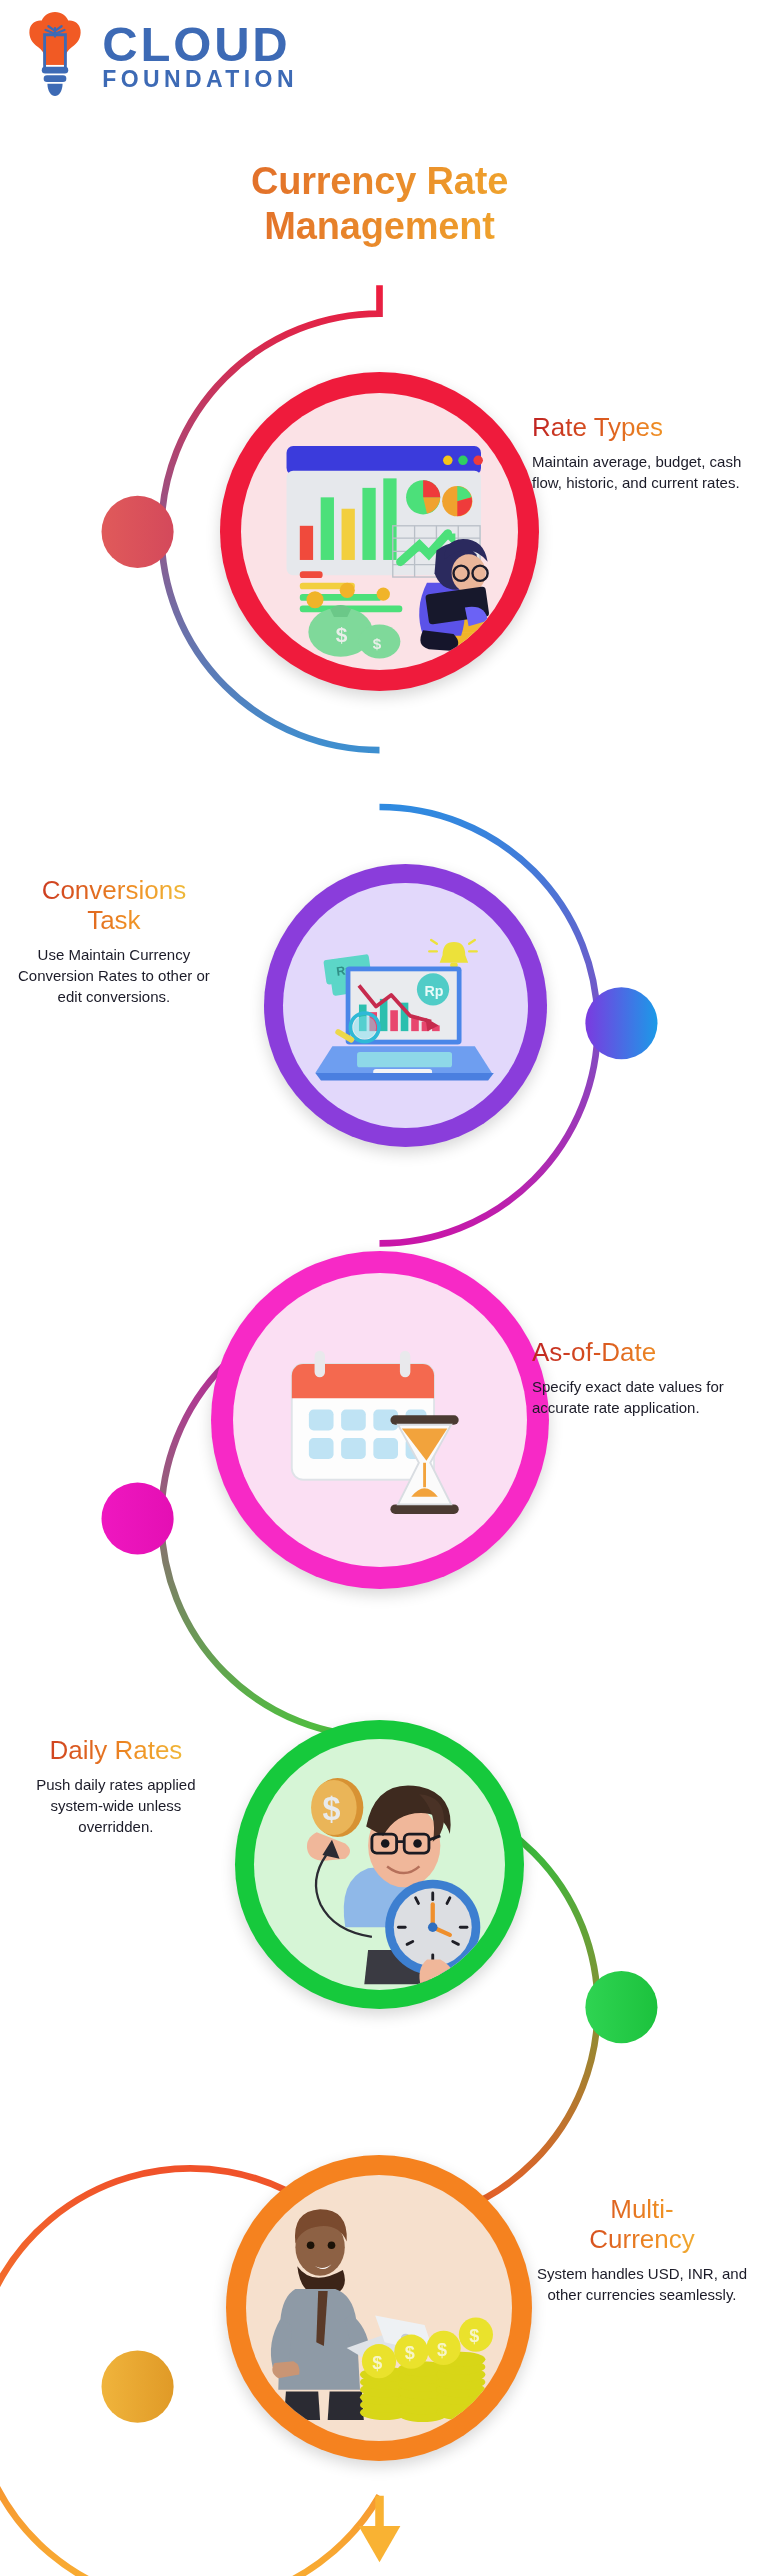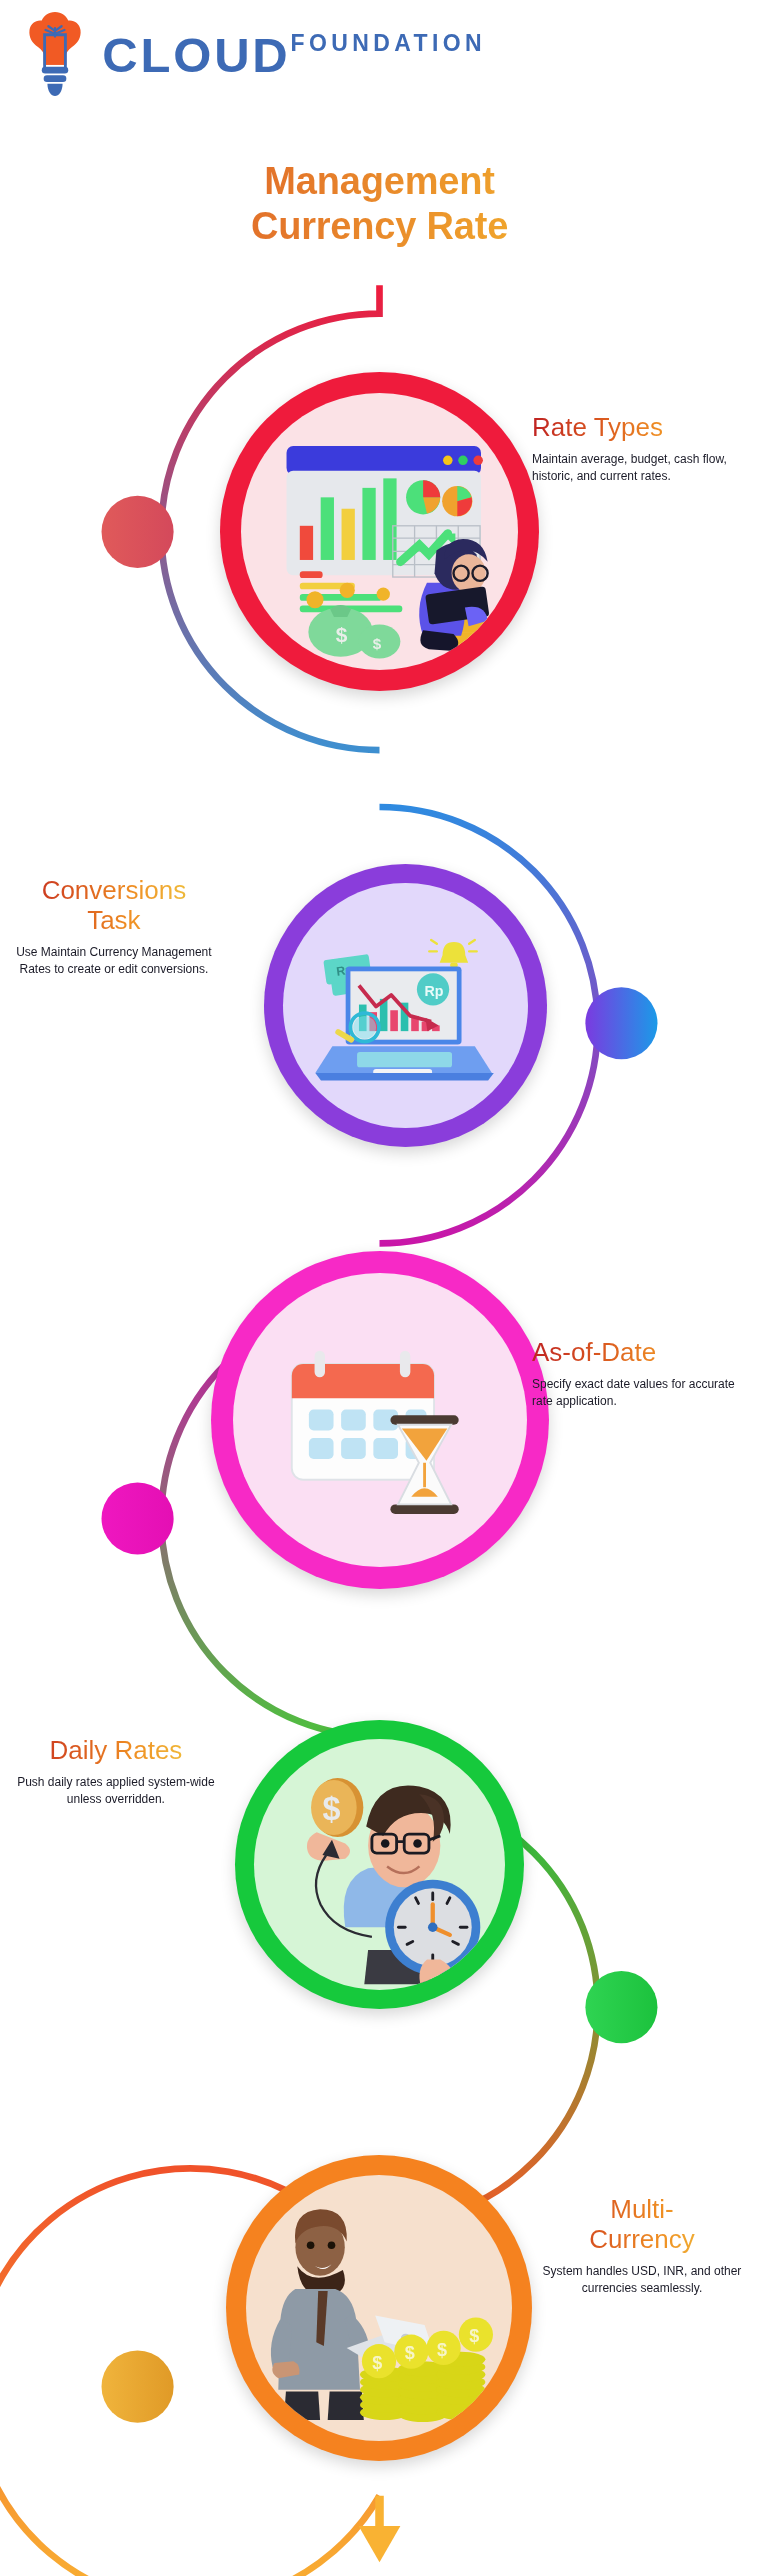--- a/index.html
+++ b/index.html
@@ -7,21 +7,21 @@
     width:759px; height:2576px;
     background:#ffffff;
     font-family:"Liberation Sans", sans-serif;
     overflow:hidden;
   }
   #page { position:relative; width:759px; height:2576px; background:#fff; }
 
   
   .logo { position:absolute; left:21px; top:7.6px; display:flex; align-items:center; gap:13.3px; }
   .logo-mark { width:68px; height:95px; position:relative; }
-  .logo-text { display:flex; flex-direction:row; line-height:0.96; }
+  .logo-text { display:flex; flex-direction:column; line-height:0.96; }
   .logo-l1 { font-size:49px; font-weight:700; letter-spacing:2.8px; color:#3d6ab5; }
   .logo-l2 { font-size:23px; font-weight:700; letter-spacing:4.4px; color:#3d6ab5; }
 
   
   .page-title {
     position:absolute; left:0; top:159px; width:759px; text-align:center;
     font-size:38px; font-weight:700; line-height:1.18; letter-spacing:-0.2px;
     background:linear-gradient(100deg,#d4472a 0%,#e4772a 38%,#f0a52c 68%,#f5b52e 100%);
     -webkit-background-clip:text; background-clip:text; color:transparent;
   }
@@ -39,21 +39,21 @@
   }
   .disc { border-radius:50%; overflow:hidden; position:relative; }
 
   
   .txt { position:absolute; }
   .txt h3 {
     font-size:26px; font-weight:400; line-height:1.16; margin-bottom:8.5px;
     background:linear-gradient(95deg,#bf2222 0%,#d9561f 30%,#ef8e23 58%,#f0b838 82%,#a89a4a 100%);
     -webkit-background-clip:text; background-clip:text; color:transparent;
   }
-  .txt p { font-size:12px; line-height:1.42; color:#1b1b28; font-weight:400; }
+  .txt p { font-size:15px; line-height:1.42; color:#1b1b28; font-weight:400; }
   .txt.left { text-align:center; }
   .txt.right { text-align:left; }
 
   
   .scene { position:absolute; inset:0; }
 </style>
 </head>
 <body>
 
 <div id="page">
@@ -76,22 +76,22 @@
         <path d="M28 80h16c0 8-4 13-8 13s-8-5-8-13z" fill="#3d6ab5"></path>
       </svg>
     </div>
     <div class="logo-text">
       <span class="logo-l1">CLOUD</span>
       <span class="logo-l2">FOUNDATION</span>
     </div>
   </div>
 
   <div class="page-title">
+    <span class="tl">Currency Rate</span>
     <span class="tl">Management</span>
-    <span class="tl">Currency Rate</span>
   </div>
 
   <svg id="spine" viewBox="0 0 800 2714">
     <defs>
       <linearGradient id="g1" x1="0" y1="0" x2="0" y2="1">
         <stop offset="0%" stop-color="#ef1b3c"></stop>
           <stop offset="100%" stop-color="#3d8fd0"></stop>
       </linearGradient>
       <linearGradient id="g2" x1="0" y1="0" x2="0" y2="1">
         <stop offset="0%" stop-color="#2f8ae0"></stop>
@@ -257,21 +257,21 @@
           <path d="M34 200 h188 l-6 8 h-176 z" fill="#4a7fe0"></path>
         </svg>
       </div>
     </div>
   </div>
   <div class="txt left" style="left:11.4px; top:875px; width:205px;">
     <h3>
       <span>Conversions</span><br>
       <span>Task</span>
     </h3>
-    <p>Use Maintain Currency Management Rates to create or edit conversions.</p>
+    <p>Use Maintain Currency Conversion Rates to other or edit conversions.</p>
   </div>
 
   <div class="node" style="left:211px; top:1251px; width:338px; height:338px;">
     <div class="ring" style="inset:0; background:#f729c6;">
       <div class="disc" style="width:294px;height:294px;background:#fbdff3;">
         <svg class="scene" viewBox="0 0 310 310">
           <rect x="62" y="96" width="150" height="122" rx="12" fill="#fdfdfd" stroke="#dfe3e8" stroke-width="2"></rect>
           <path d="M62 108 a12 12 0 0 1 12 -12 h126 a12 12 0 0 1 12 12 v24 h-150z" fill="#f4694f"></path>
           <rect x="86" y="82" width="11" height="28" rx="5.5" fill="#e9e9ec"></rect>
           <rect x="176" y="82" width="11" height="28" rx="5.5" fill="#e9e9ec"></rect>

